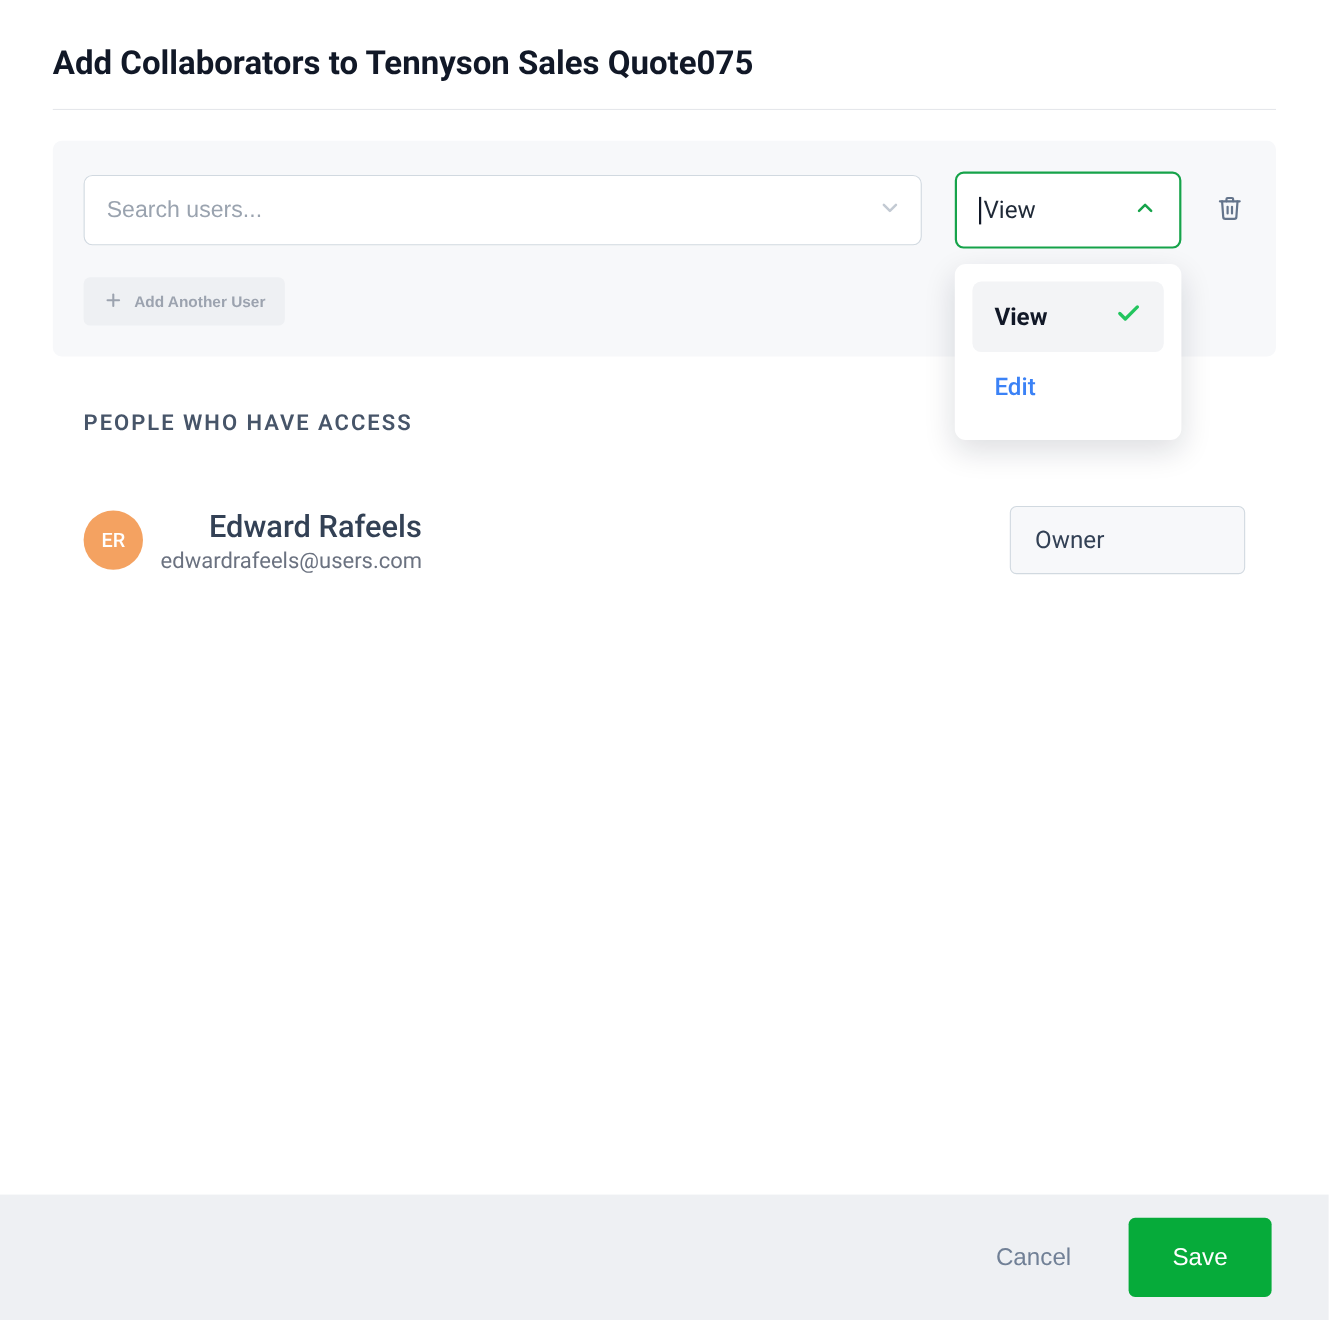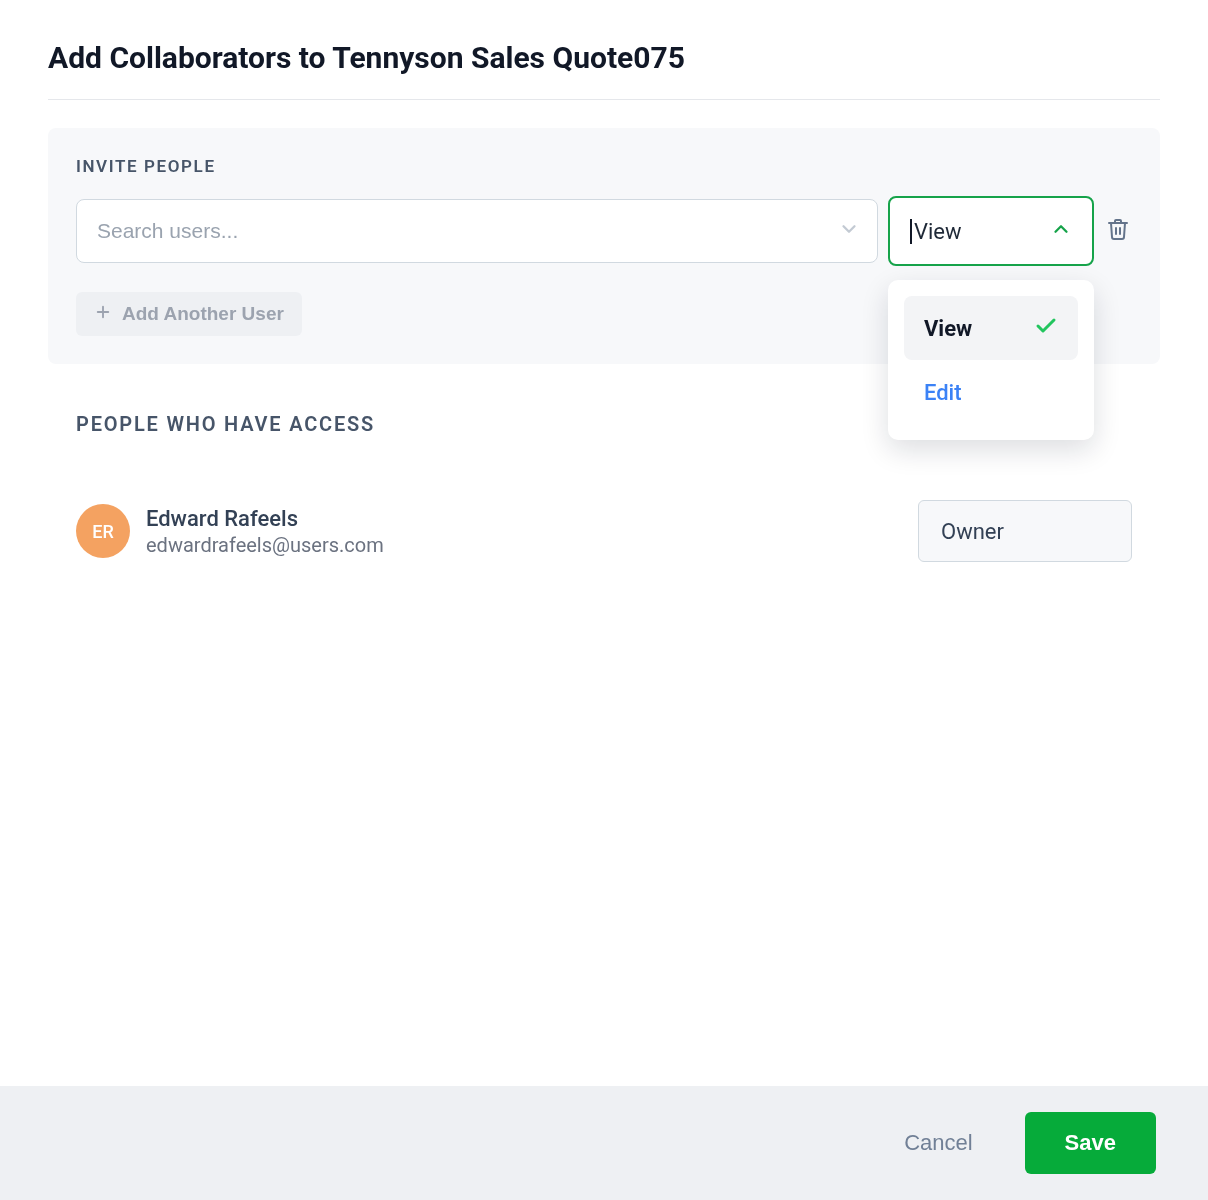--- a/index.html
+++ b/index.html
@@ -35,21 +35,21 @@
     .section-label {
       font-size: 17px;
       font-weight: 600;
       letter-spacing: 1.6px;
       color: #475569;
       margin-bottom: 20px;
     }
     .invite-row {
       display: flex;
       align-items: center;
-      gap: 10px;
+      gap: 30px;
       margin-bottom: 26px;
       position: relative;
     }
     .search-combo {
       flex: 1;
       position: relative;
     }
     .search-input {
       width: 100%;
       height: 64px;
@@ -137,21 +137,21 @@
     .add-another {
       display: inline-flex;
       align-items: center;
       gap: 10px;
       background: #eef0f3;
       color: #9ca3af;
       border: none;
       border-radius: 6px;
       height: 44px;
       padding: 0 18px;
-      font-size: 19px;
+      font-size: 14px;
       font-weight: 600;
       cursor: default;
     }
     .add-another .plus { color: #9ca3af; }
     .access-section { padding: 0 28px; }
     .access-title {
       font-size: 20px;
       font-weight: 600;
       letter-spacing: 1.8px;
       color: #475569;
@@ -168,23 +168,24 @@
       background: #f4a261;
       color: #ffffff;
       display: flex;
       align-items: center;
       justify-content: center;
       font-size: 18px;
       font-weight: 500;
       margin-right: 16px;
     }
     .user-info .user-name {
-      font-size: 22px;
+      font-size: 28px;
       font-weight: 500;
       color: #334155;
+      margin-left: 44px;
     }
     .user-info .user-email {
       font-size: 20px;
       color: #6b7280;
       margin-top: 2px;
     }
     .role-chip {
       margin-left: auto;
       width: 214px;
       height: 62px;
@@ -217,37 +218,36 @@
       color: #718096;
       font-weight: 500;
       cursor: pointer;
     }
     .save-btn {
       background: #06ab3a;
       color: #fff;
       border: none;
       border-radius: 6px;
       font-size: 22px;
-      font-weight: 700;
-      height: 62px;
+      font-weight: 400;
+      height: 72px;
       padding: 0 40px;
       cursor: pointer;
       text-align: right;
     }
   </style>
 </head>
 <body>
 
 <div class="container">
 
   <h1 class="page-title">Add Collaborators to Tennyson Sales Quote075</h1>
   <hr class="divider">
 
   <div class="invite-panel">
-    <div class="section-label">INVITE PEOPLE</div>
 
     <div class="invite-row">
 
       <div class="search-combo">
         <input type="text" class="search-input" placeholder="Search users..." style="">
         <span class="search-chevron">
           <svg width="22" height="22" viewBox="0 0 24 24" fill="none" stroke="currentColor" stroke-width="2.5" stroke-linecap="round" stroke-linejoin="round">
               <polyline points="6 9 12 15 18 9"></polyline>
             </svg>
         </span>

